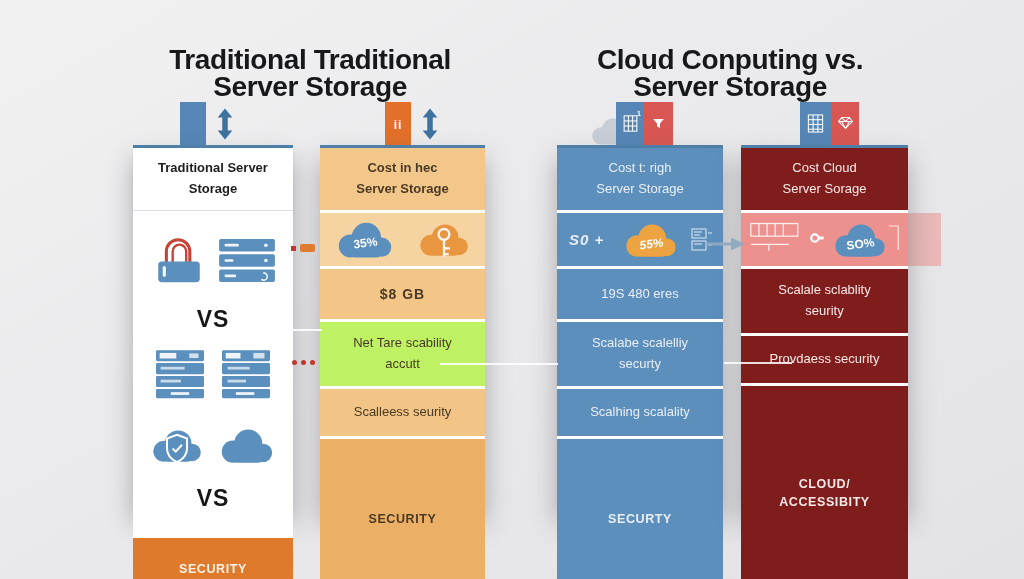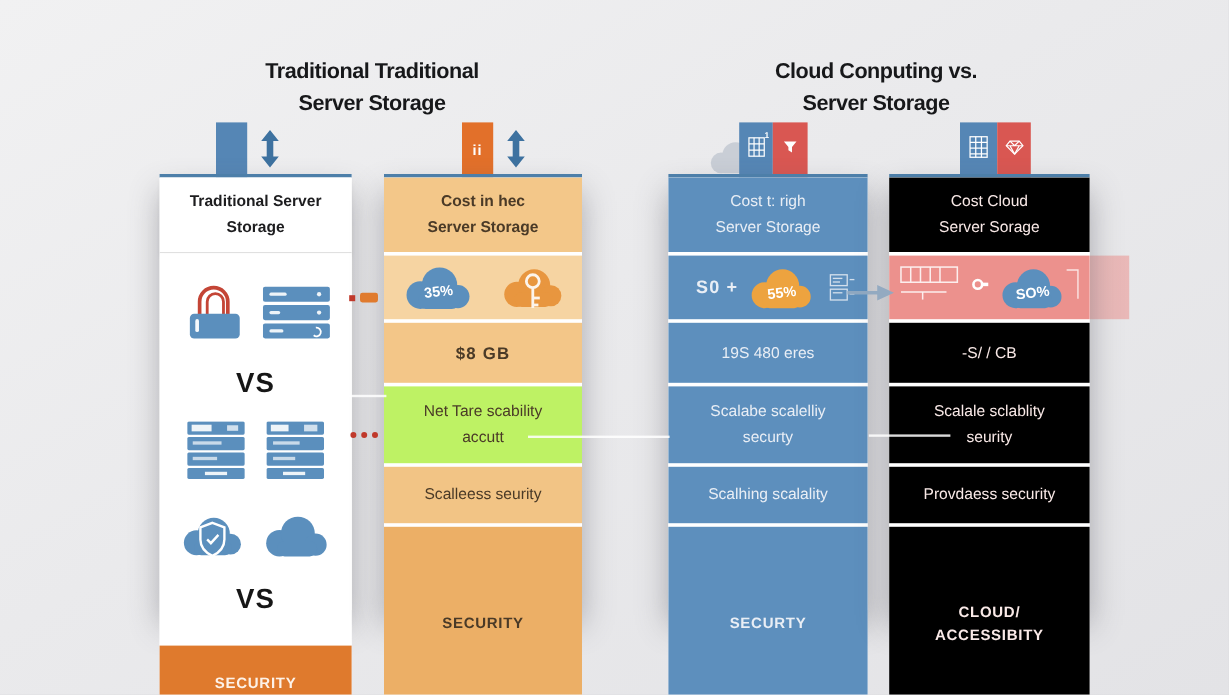--- a/index.html
+++ b/index.html
@@ -3,21 +3,21 @@
 <meta charset="utf-8">
 <style>
   html,body{margin:0;padding:0;background:#dcdcdf;}
   .canvas{
     position:relative;width:1024px;height:579px;overflow:hidden;
     background:linear-gradient(150deg,#f1f1f2 0%,#eaeaec 45%,#e3e3e6 100%);
     font-family:"Liberation Sans",sans-serif;
   }
   
   .title{position:absolute;top:46px;width:420px;text-align:center;font-weight:700;
-    font-size:18px;line-height:27px;color:#17181a;letter-spacing:-0.4px;}
+    font-size:28px;line-height:27px;color:#17181a;letter-spacing:-0.4px;}
   .title-left{left:100px}
   .title-right{left:520px}
 
   
   .tab{position:absolute;top:102px;height:46px;z-index:1;display:flex;align-items:center;justify-content:center;}
   .tab-c1{left:180px;width:26px;background:#5586b5;}
   .tab-c2{left:385px;width:26px;background:#e2702a;color:#fff;font-weight:700;font-size:12px;letter-spacing:1px;}
   .tab-c3-blue{left:616px;width:28px;background:#5586b5;}
   .tab-c3-red{left:644px;width:29px;background:#d95752;}
   .tab-c4-blue{left:800px;width:31px;background:#5586b5;}
@@ -64,27 +64,27 @@
   .c2-header{background:#f3c789;font-weight:600;}
   .c2-row1{background:#f6d4a2;flex-direction:row;gap:18px;}
   .c2-cost{background:#f3c688;font-weight:600;font-size:14px;letter-spacing:1px;}
   .c2-scal{background:#bef264;}
   .c2-store{background:#f2c485;}
   .c2-footer{background:#ecaf66;color:#4f3a22;}
 
   
   .c3 .cell{color:#e9eef5;}
   .c3-cell{background:#5d8fbd;}
-  .c3-row1{flex-direction:row;justify-content:space-between;padding:0 23px;position:relative;}
+  .c3-row1{flex-direction:row;justify-content:space-between;padding:0 12px;position:relative;font-style:italic;}
   .c3-price{font-size:15px;font-weight:600;letter-spacing:1px;}
   .c3-footer{color:#eaf0f6;}
 
   
   .c4 .cell{color:#f9e9e7;}
-  .c4-cell{background:#000000;}
+  .c4-cell{background:#7f1d1d;}
   .c4-row1{background:#ec918d;flex-direction:row;justify-content:space-between;padding:0 8px;}
   .c4-footer{color:#f9e9e7;}
 
   
   .cloud{position:relative;display:inline-block;}
   .cloud svg{display:block;width:100%;height:100%;}
   .cloud-label{position:absolute;inset:0;display:flex;align-items:center;justify-content:center;
     color:#fff;font-weight:700;font-size:12px;padding-top:7px;transform:rotate(-7deg);}
   .cloud-blue{color:#5b8fbd;}
   .cloud-orange{color:#e8963f;}
@@ -411,23 +411,20 @@
               </g>
             </svg>
           <span class="cloud-label">SO%</span>
         </span>
         <span class="bracket">
           <svg viewBox="0 0 14 32" width="12" height="28" stroke="#fff" fill="none" stroke-width="1.4" opacity=".75">
             <path d="M1 2 h11 v28"></path>
           </svg>
         </span>
       </div>
-      <div class="cell h50 c4-cell">
-        <div class="cell-text">-S/ / CB</div>
-      </div>
       <div class="cell h64 c4-cell">
         <div class="cell-text">Scalale sclablity</div>
         <div class="cell-text">seurity</div>
       </div>
       <div class="cell h47 c4-cell">
         <div class="cell-text">Provdaess security</div>
       </div>
       <div class="cell grow c4-cell c4-footer">
         <div class="footer-text">CLOUD/</div>
         <div class="footer-text">ACCESSIBITY</div>

